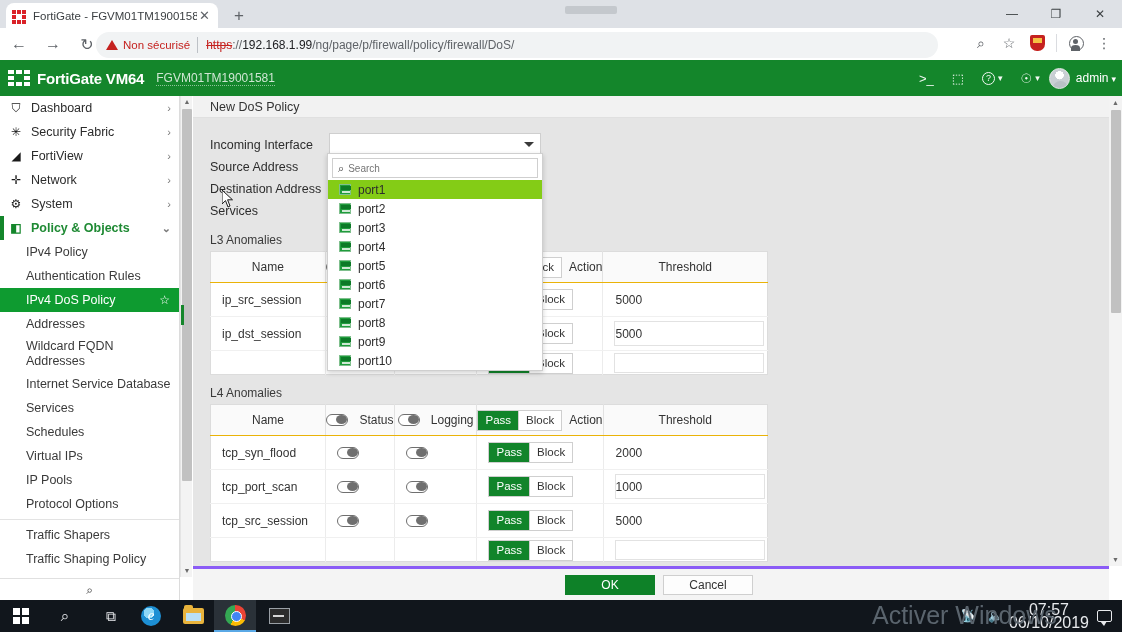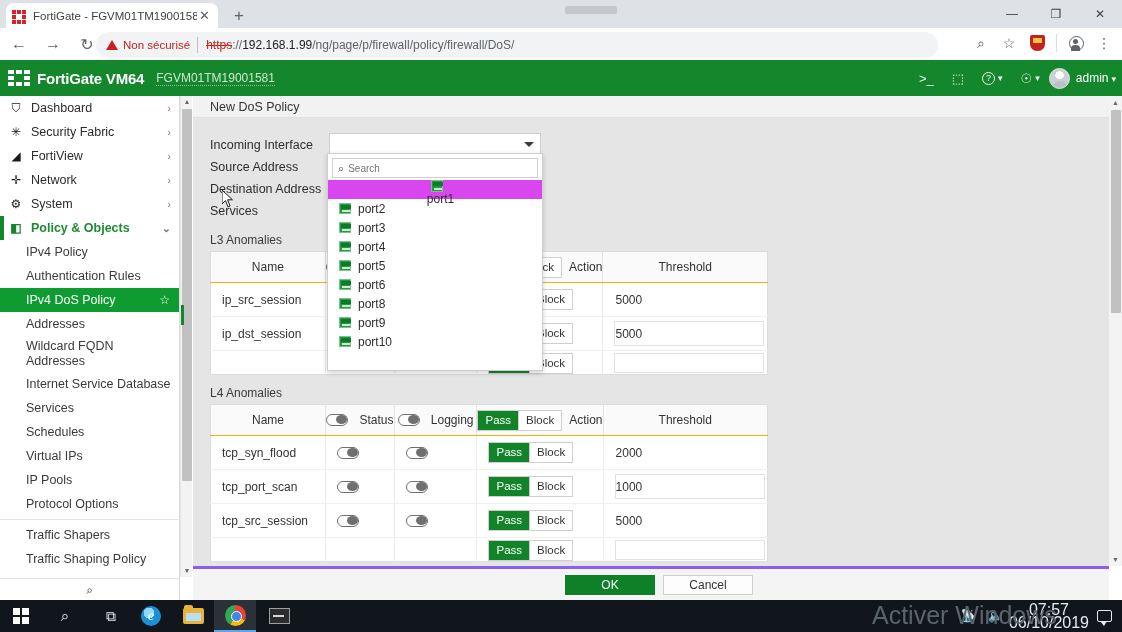--- a/index.html
+++ b/index.html
@@ -262,21 +262,21 @@
   }
   .dd-search .sico { font-size: 11px; color: #3d3d3d; margin-right: 4px; }
   .dd-search input {
     border: 0; outline: 0; font-size: 10px; color: #7d7d7d; width: 165px;
     font-family: "Liberation Sans", sans-serif; background: transparent;
   }
   .dd-item {
     height: 19px; display: flex; align-items: center; padding-left: 11px;
     font-size: 12px; color: #2d2d2d;
   }
-  .dd-item.hl { background: #d946ef; flex-direction: column; }
+  .dd-item.hl { background: #84cc16; }
   .port-ico {
     width: 12px; height: 11px; margin-right: 7px; background: #1f9c3c;
     border: 1px solid #7fbf8d; position: relative; flex: 0 0 12px;
   }
   .port-ico::before {
     content: ""; position: absolute; left: 1px; top: 1px; width: 10px; height: 4px;
     background: #0c7a27;
   }
   .port-ico::after {
     content: ""; position: absolute; left: 2px; bottom: 1px; width: 8px; height: 2px;
@@ -767,20 +767,24 @@
         <div class="dd-item">
           <span class="port-ico"></span>
           <span>port5</span>
         </div>
         <div class="dd-item">
           <span class="port-ico"></span>
           <span>port6</span>
         </div>
         <div class="dd-item">
           <span class="port-ico"></span>
+          <span>port7</span>
+        </div>
+        <div class="dd-item">
+          <span class="port-ico"></span>
           <span>port8</span>
         </div>
         <div class="dd-item">
           <span class="port-ico"></span>
           <span>port9</span>
         </div>
         <div class="dd-item">
           <span class="port-ico"></span>
           <span>port10</span>
         </div>

